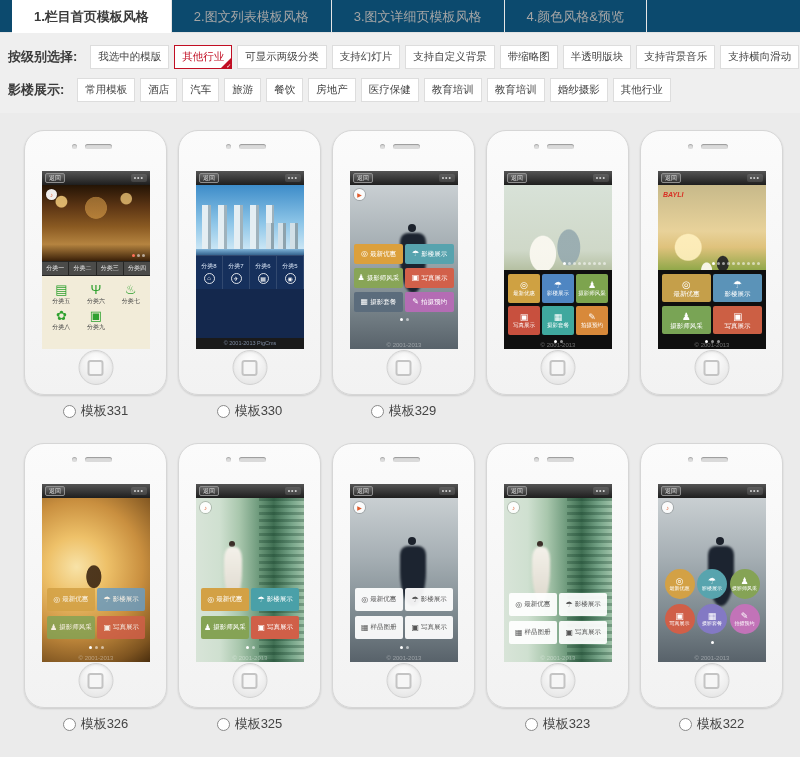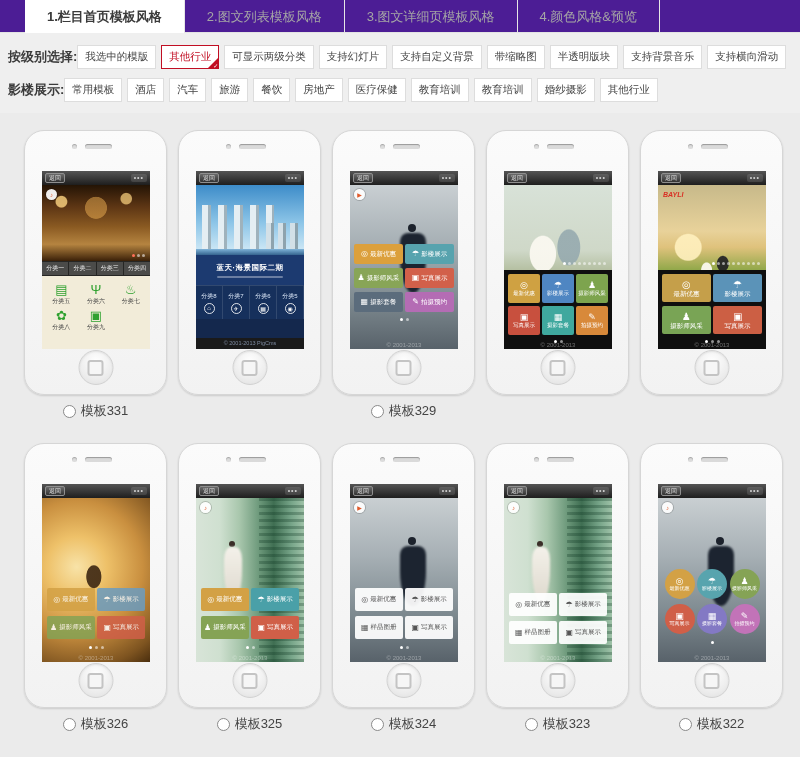--- a/index.html
+++ b/index.html
@@ -1,27 +1,27 @@
 <!DOCTYPE html>
 <html><head>
 <meta charset="utf-8">
 <style>
   *{box-sizing:border-box;margin:0;padding:0}
   html,body{width:800px;height:757px;overflow:hidden}
   body{background:#ebebeb;font-family:"Liberation Sans","DejaVu Sans",sans-serif;color:#333}
 
   
-  .tabbar{height:33px;background:#4c1d95;border-bottom:1px solid #e3e3e3;display:flex;padding-left:25px}
+  .tabbar{height:33px;background:#0c4a6e;border-bottom:1px solid #e3e3e3;display:flex;padding-left:12px}
   .tab{height:33px;line-height:33px;padding:0 22px;font-size:13px;color:#a5a5a5;border-right:1px solid #e6e6e6;cursor:pointer;white-space:nowrap}
   .tab.active{background:#fff;color:#3a3a3a;font-weight:bold}
 
   
   .filters{padding:12px 0 2px 8px;background:#efefef}
   .frow{display:flex;align-items:center;margin-bottom:9px;flex-wrap:nowrap}
-  .flabel{font-size:13px;font-weight:bold;color:#3a3a3a;margin-right:0;white-space:nowrap}
+  .flabel{font-size:13px;font-weight:bold;color:#3a3a3a;margin-right:13px;white-space:nowrap}
   .fbtn{position:relative;background:#fff;border:1px solid #ddd;font-size:10.5px;color:#444;
         padding:4px 7px;margin-right:5px;cursor:pointer;white-space:nowrap}
   .fbtn.sel{border-color:#c10e23;color:#c10e23}
   .fbtn.sel::after{content:'';position:absolute;right:0;bottom:0;border-style:solid;border-width:0 0 10px 10px;
         border-color:transparent transparent #c10e23 transparent}
   .fbtn.sel::before{content:'✓';position:absolute;right:0;bottom:-1px;color:#fff;font-size:6px;z-index:1}
 
   
   .grid{display:flex;flex-wrap:wrap;padding:17px 0 0 24px}
   .cell{width:143px;margin:0 11px 23px 0}
@@ -252,24 +252,20 @@
         <div class="screen">
           <div class="sbar">
             <span class="back">返回</span>
             <span class="mdots">•••</span>
           </div>
           <div class="scont re">
             <div class="sky">
               <div class="b1"></div>
               <div class="b2"></div>
             </div>
-            <div class="tband">
-              <div class="rtitle">蓝天·海景国际二期</div>
-              <div class="subline"></div>
-            </div>
             <div class="cats">
               <div class="cat">
                 <div class="cl">分类8</div>
                 <div class="ci">⌂</div>
               </div>
               <div class="cat">
                 <div class="cl">分类7</div>
                 <div class="ci">✈</div>
               </div>
               <div class="cat">
@@ -279,20 +275,24 @@
               <div class="cat">
                 <div class="cl">分类5</div>
                 <div class="ci">◉</div>
               </div>
             </div>
             <div class="refill"></div>
             <div class="refoot">© 2001-2013 PigCms</div>
           </div>
         </div>
         <div class="home"></div>
+      </div>
+      <div class="plabel">
+        <span class="radio"></span>
+        <span>模板330</span>
       </div>
     </div>
     <div class="cell">
       <div class="phone">
         <div class="cam"></div>
         <div class="spk"></div>
         <div class="screen">
           <div class="sbar">
             <span class="back">返回</span>
             <span class="mdots">•••</span>
@@ -570,24 +570,20 @@
               <div class="tdots">
                 <span class="dot on"></span>
                 <span class="dot"></span>
               </div>
             </div>
             <div class="copy">© 2001-2013</div>
           </div>
         </div>
         <div class="home"></div>
       </div>
-      <div class="plabel">
-        <span class="radio"></span>
-        <span>模板324</span>
-      </div>
     </div>
     <div class="cell">
       <div class="phone">
         <div class="cam"></div>
         <div class="spk"></div>
         <div class="screen">
           <div class="sbar">
             <span class="back">返回</span>
             <span class="mdots">•••</span>
           </div>

